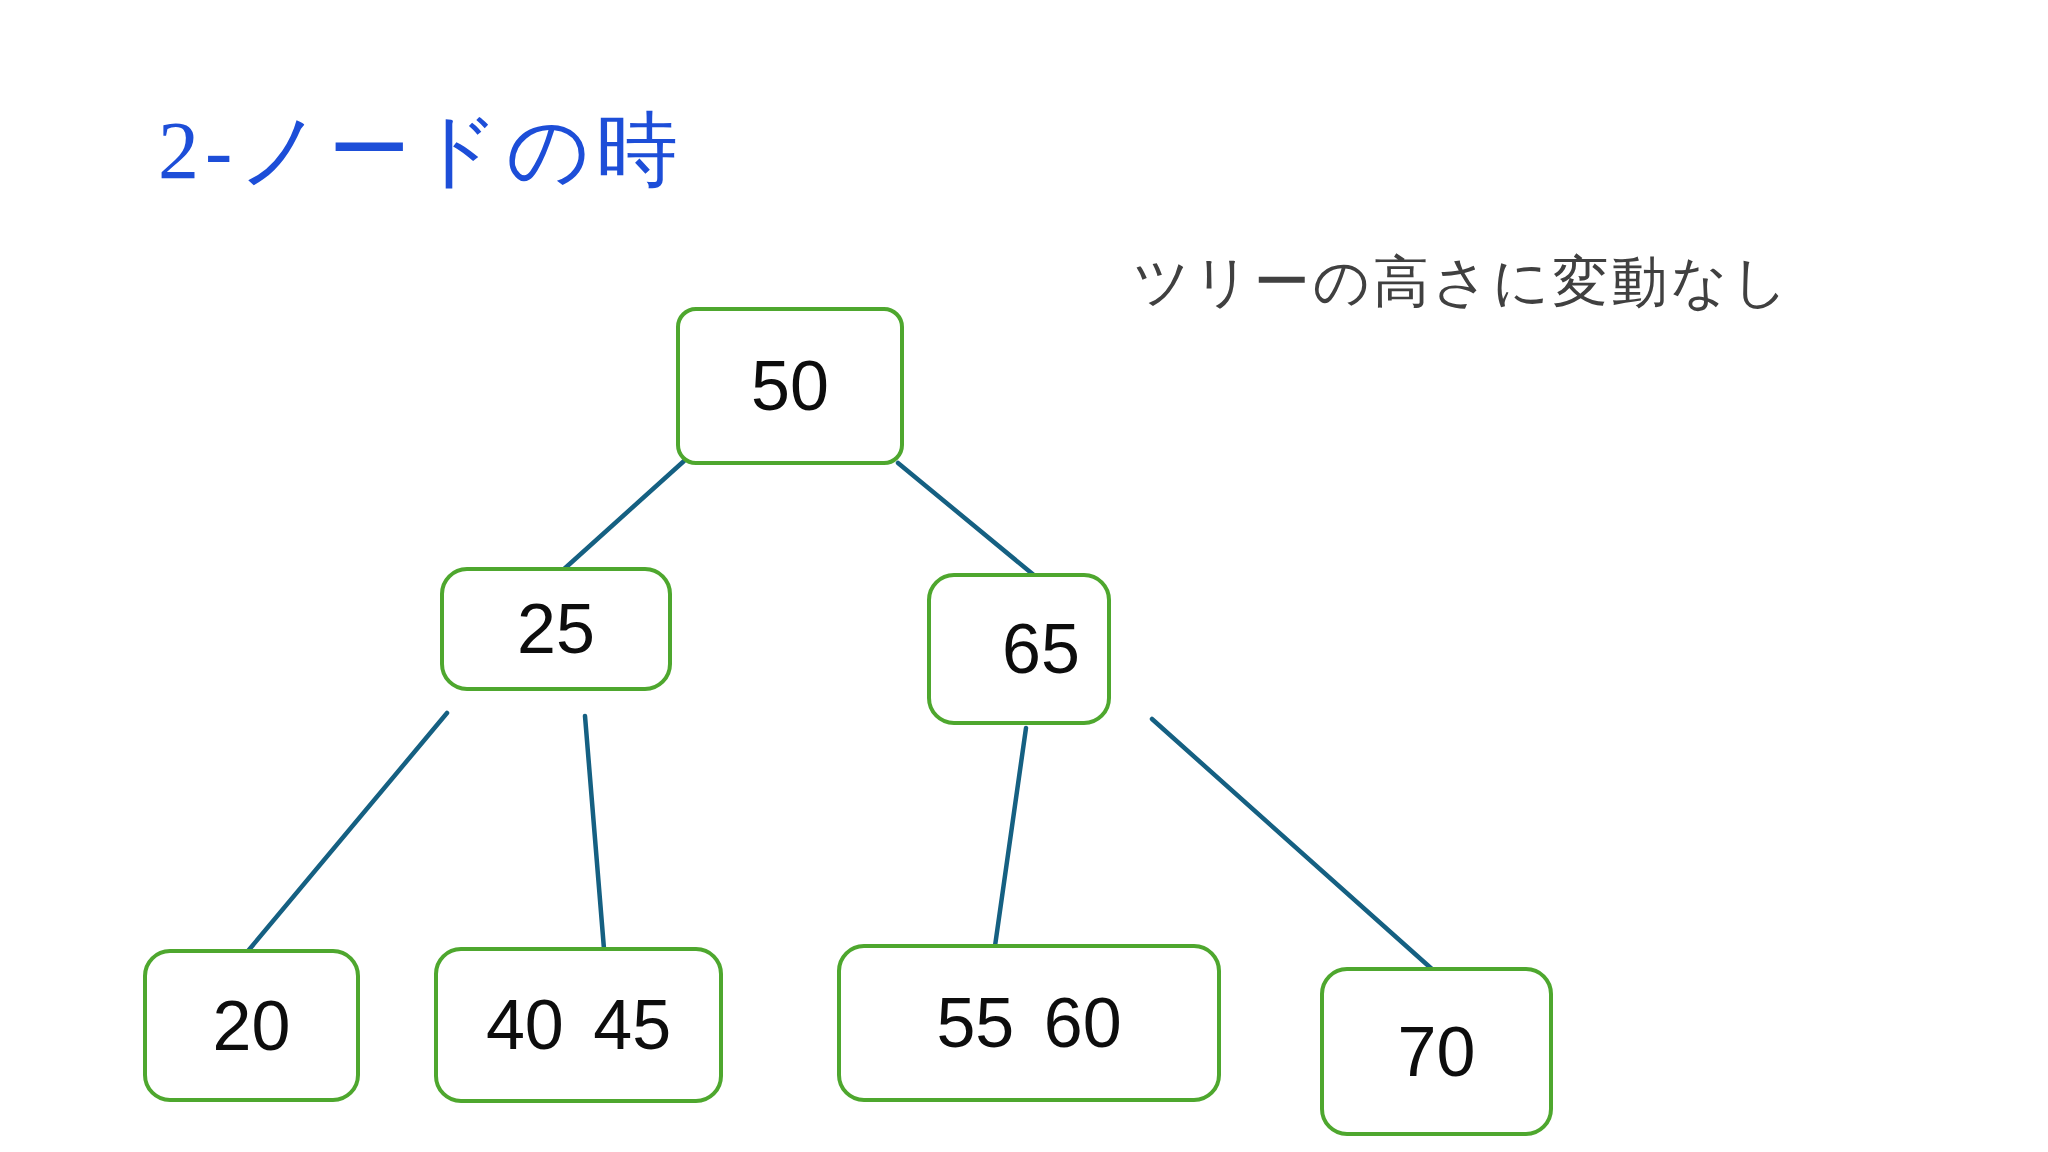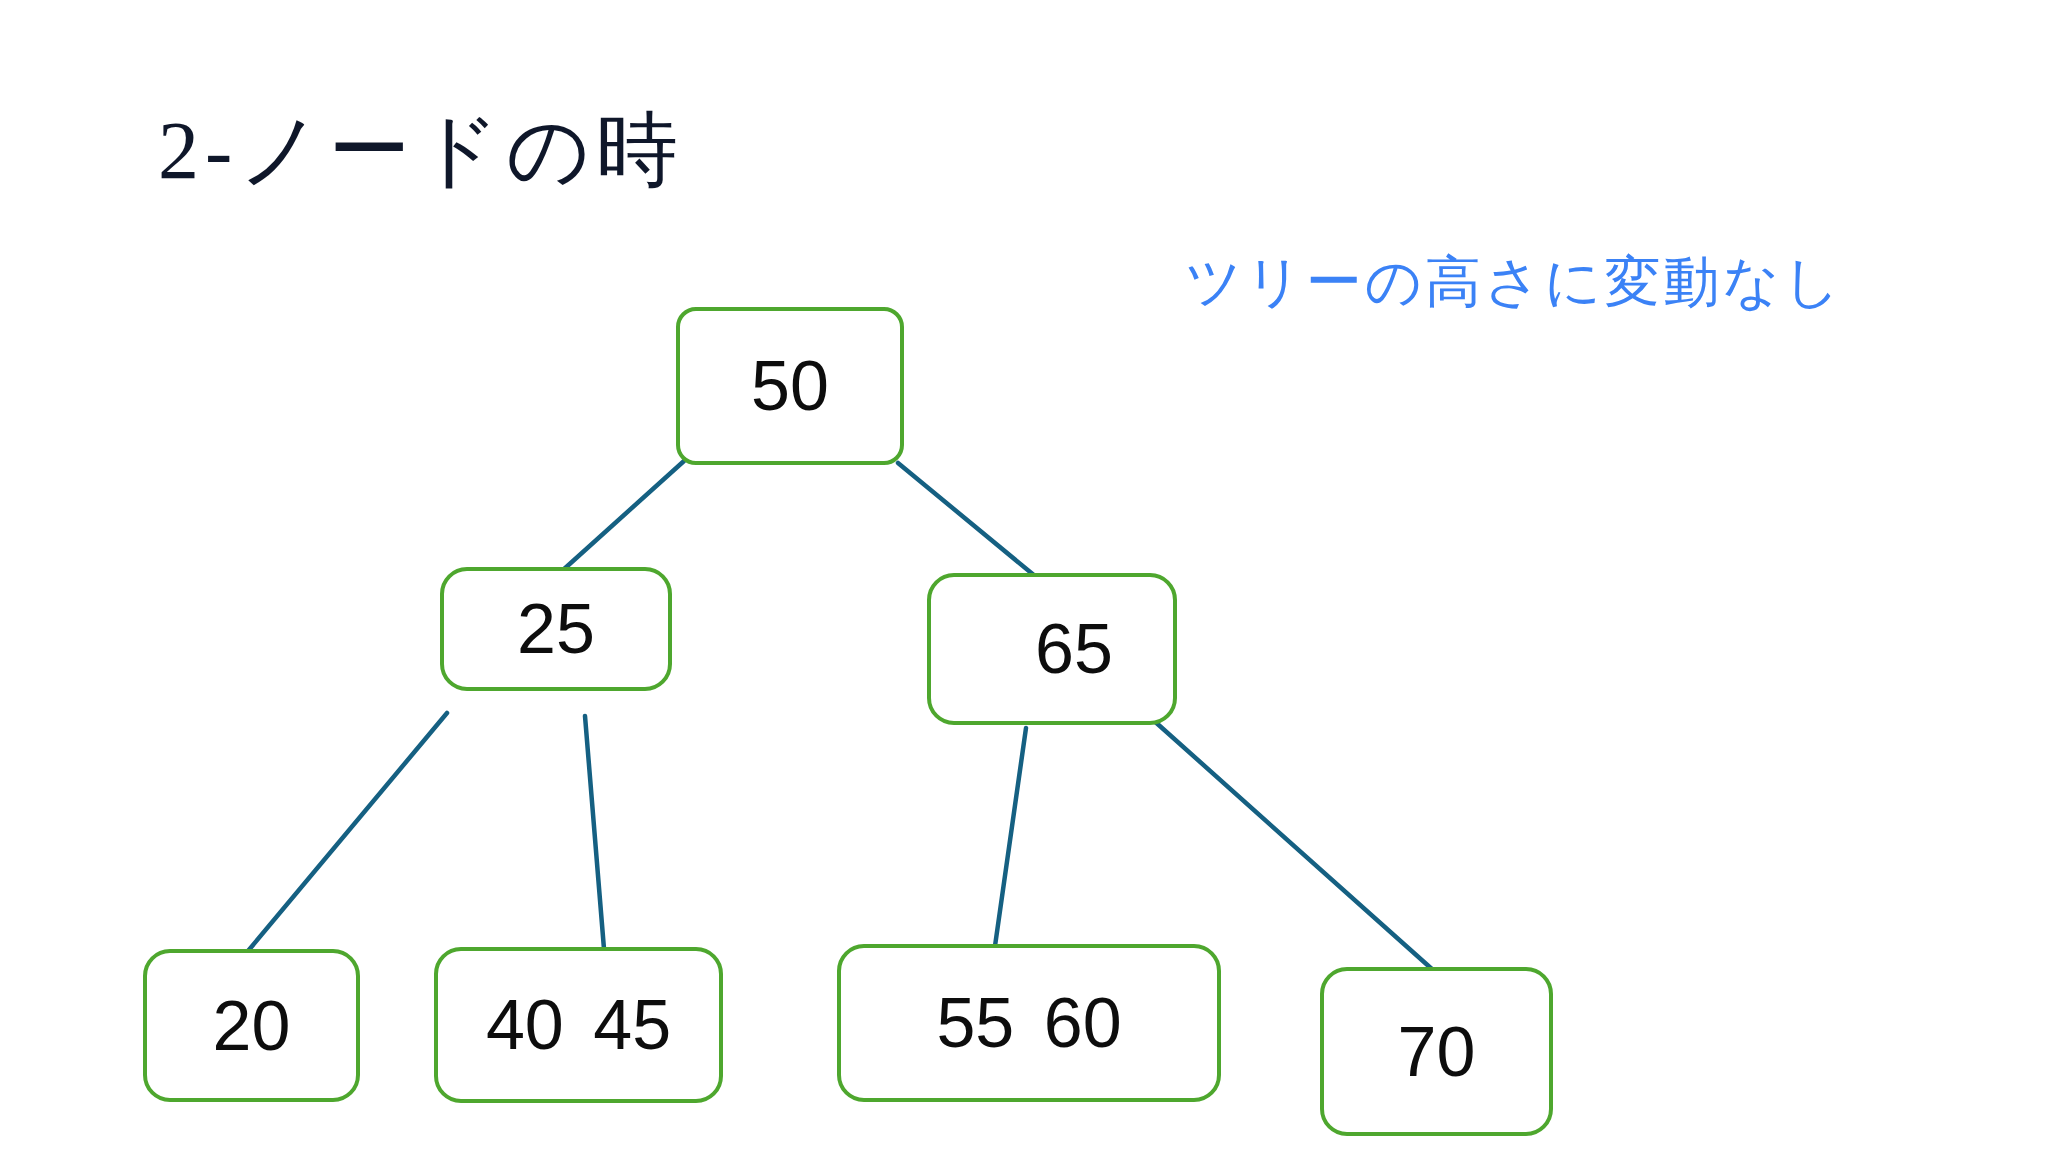--- a/index.html
+++ b/index.html
@@ -19,32 +19,32 @@
     color: var(--ink);
   }
   .slide-title {
     position: absolute;
     left: 158px;
     top: 96px;
     font-family: "Liberation Serif", "DejaVu Serif", serif;
     font-size: 82px;
     font-weight: 400;
     letter-spacing: 6px;
-    color: #0f172a;
+    color: #1d4ed8;
     white-space: nowrap;
   }
   .annotation {
     position: absolute;
-    left: 1185px;
+    left: 1133px;
     top: 246px;
     font-family: "Liberation Serif", "DejaVu Serif", serif;
     font-size: 56px;
     line-height: 72px;
     letter-spacing: 3px;
-    color: #3b82f6;
+    color: #404040;
     white-space: nowrap;
   }
   .edges-svg {
     position: absolute;
     left: 0; top: 0;
     width: 2048px;
     height: 1152px;
     pointer-events: none;
   }
   .edges-svg line {
@@ -61,21 +61,21 @@
     align-items: center;
     justify-content: center;
     font-size: 70px;
     color: #0d0d0d;
     white-space: nowrap;
     word-spacing: 10px;
   }
   
   .n-50   { left: 676px;  top: 307px; width: 228px; height: 158px; border-radius: 20px; }
   .n-25   { left: 440px;  top: 567px; width: 232px; height: 124px; }
-  .n-65   { left: 927px;  top: 573px; width: 250px; height: 152px; padding-left: 44px; }
+  .n-65   { left: 927px;  top: 573px; width: 184px; height: 152px; padding-left: 44px; }
   .n-20   { left: 143px;  top: 949px; width: 217px; height: 153px; border-radius: 27px; }
   .n-4045 { left: 434px;  top: 947px; width: 289px; height: 156px; }
   .n-5560 { left: 837px;  top: 944px; width: 384px; height: 158px; }
   .n-70   { left: 1320px; top: 967px; width: 233px; height: 169px; }
 </style>
 </head>
 <body>
 
 <div class="slide">
 

